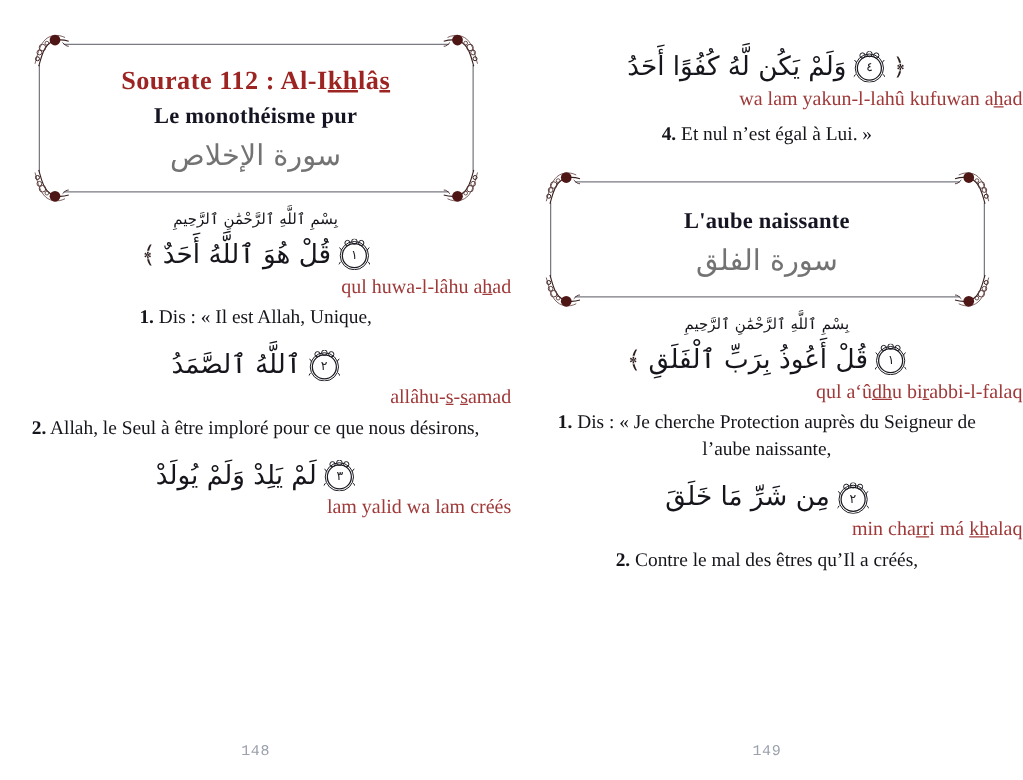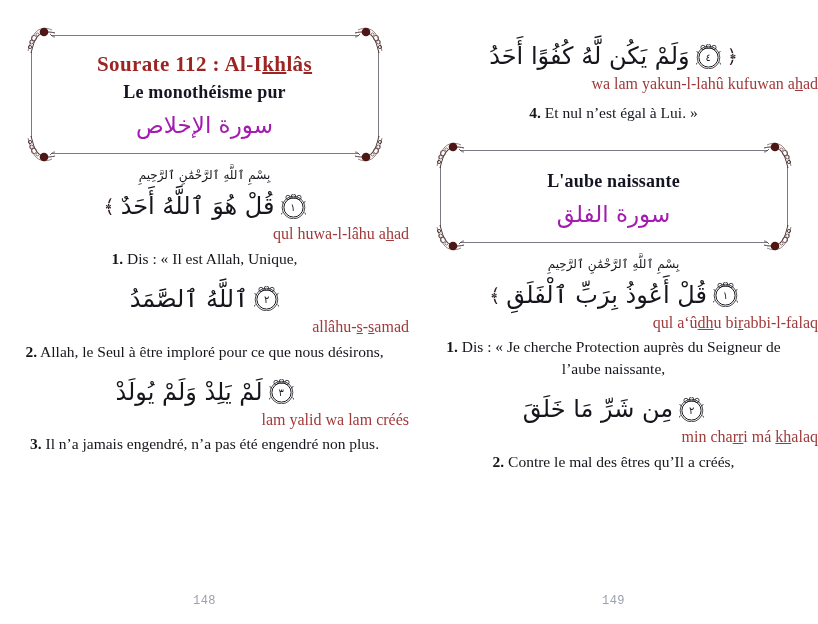--- a/index.html
+++ b/index.html
@@ -79,21 +79,21 @@
     color: #141422;
     font-size: 18px;
     font-weight: bold;
     margin-top: 5px;
     letter-spacing: 0.2px;
   }
 
   .surah-arabic-name {
     margin-top: 8px;
     font-size: 23px;
-    color: #a21caf;
+    color: #737373;
     direction: rtl;
     font-family: "DejaVu Sans", sans-serif;
     line-height: 1.25;
   }
 
   
   .verses { margin-top: 14px; }
 
   .bismillah {
     text-align: center;
@@ -109,21 +109,21 @@
 
   .ayah-line {
     display: flex;
     align-items: center;
     justify-content: center;
     direction: rtl;
     gap: 6px;
     margin-bottom: 1px;
   }
   .ayah-arabic {
-    font-size: 24px;
+    font-size: 21px;
     color: #15151c;
     font-family: "DejaVu Sans", sans-serif;
     direction: rtl;
     line-height: 1.5;
     white-space: nowrap;
   }
   .ayah-marker {
     position: relative;
     width: 25px;
     height: 25px;
@@ -270,22 +270,20 @@
           <div class="ayah-line">
             <span class="ayah-marker">
               <svg viewBox="0 0 25 25" width="25" height="25">
                   <use href="#ayah-medallion"></use>
                 </svg>
               <span class="num">٣</span>
             </span>
             <span class="ayah-arabic">لَمْ يَلِدْ وَلَمْ يُولَدْ</span>
           </div>
           <div class="translit">lam yalid wa lam créés</div>
-          <div class="translation"><span class="n">3.</span>
-            <span>Il n’a jamais engendré, n’a pas été engendré non plus.</span></div>
         </div>
 
       </div>
     </div>
 
     <div class="page-number">148</div>
   </div>
 
   <div class="page">
     <div class="page-body">

